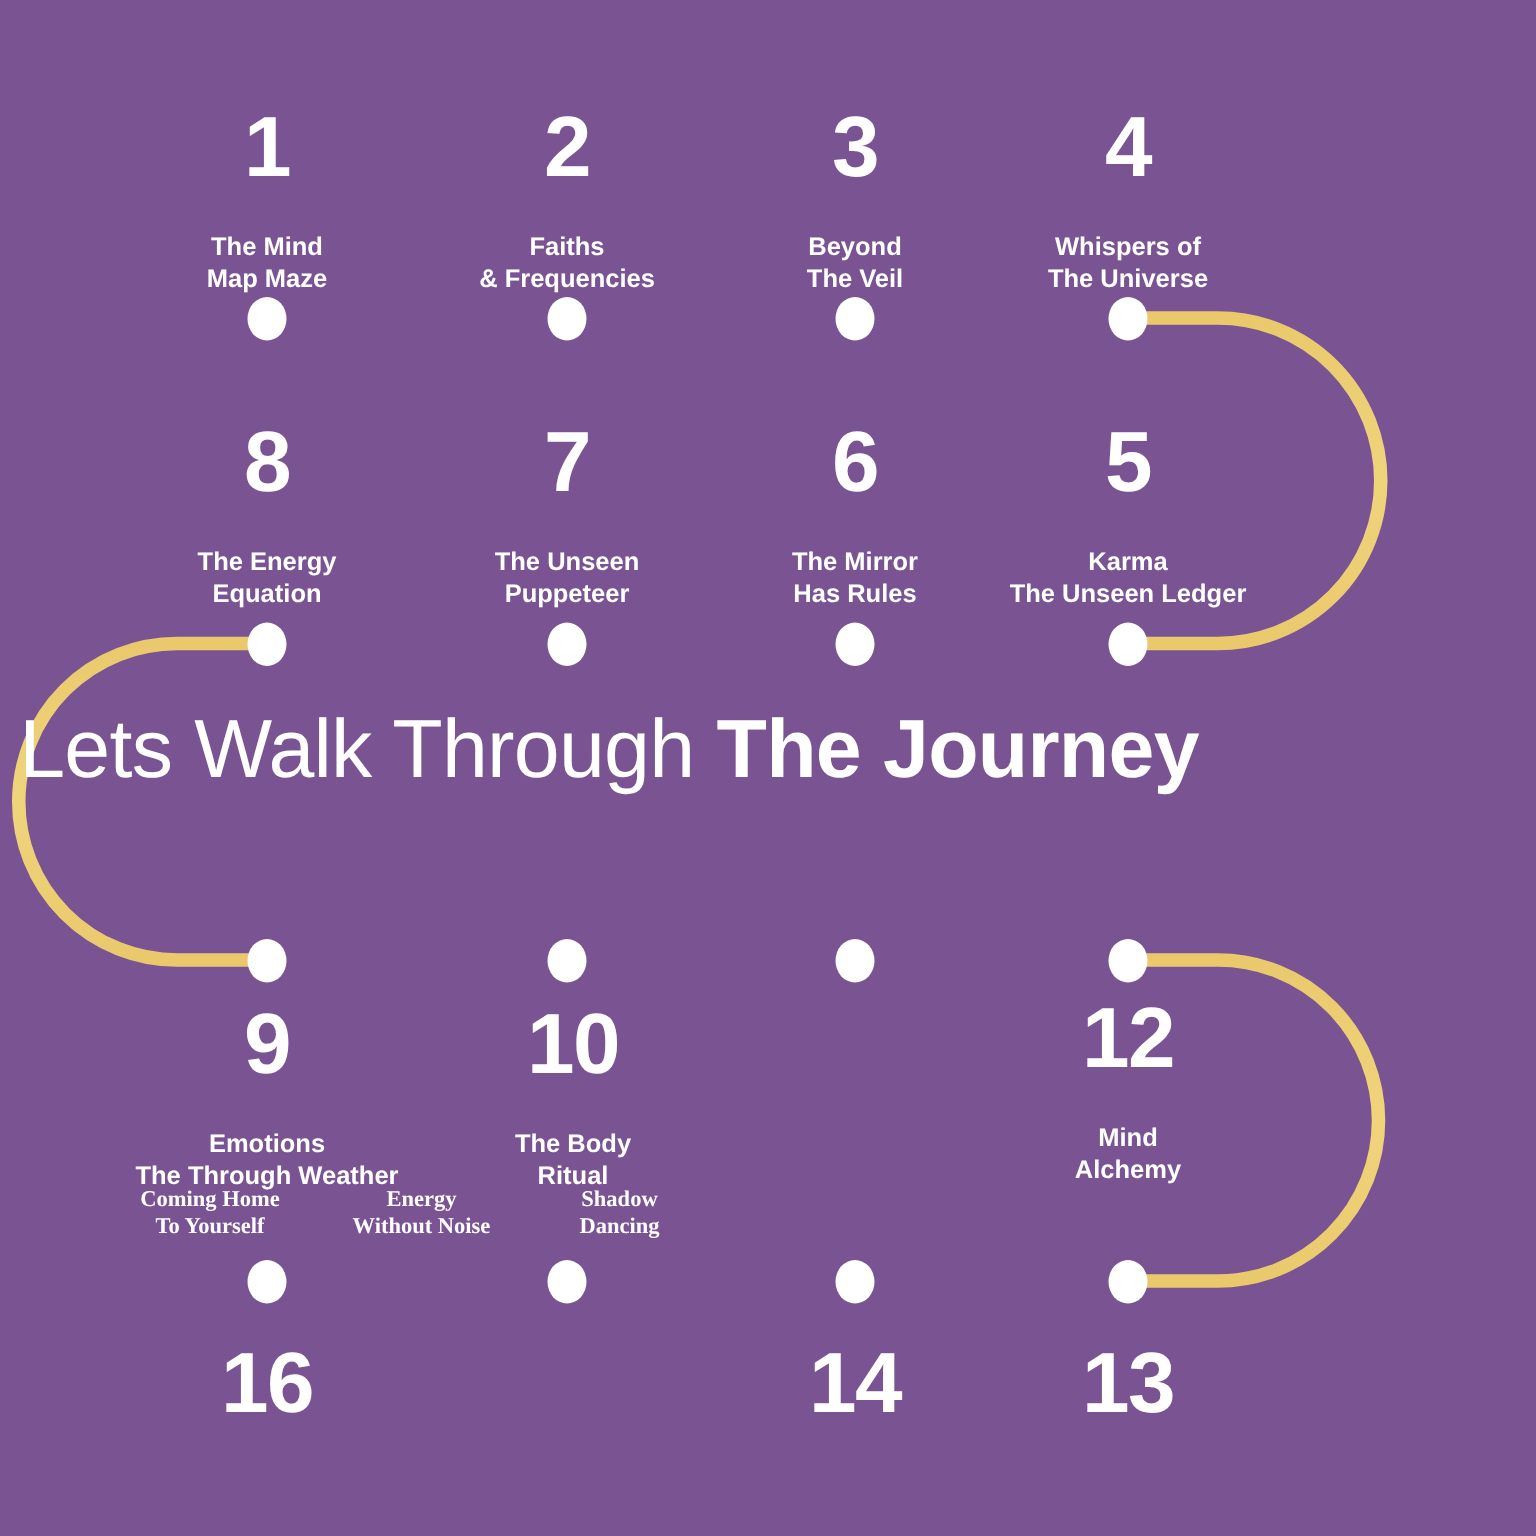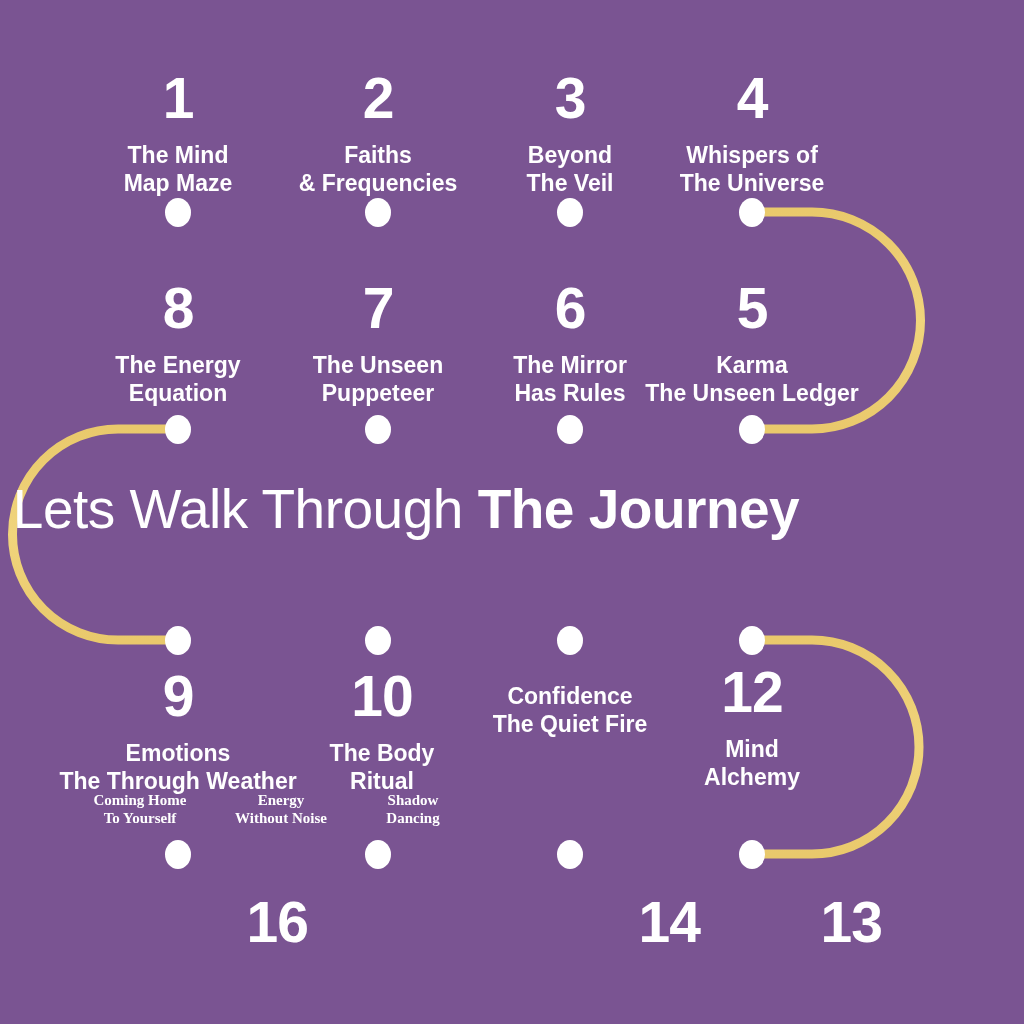--- a/index.html
+++ b/index.html
@@ -46,57 +46,57 @@
     z-index: 4;
   }
   .step-num {
     font-size: 57px;
     font-weight: 700;
     line-height: 1;
     letter-spacing: -1px;
     color: #ffffff;
   }
   .step-title {
-    font-size: 23px;
+    font-size: 17px;
     font-weight: 700;
     line-height: 1.22;
     color: #ffffff;
     white-space: nowrap;
-    margin-top: 14px;
+    margin-top: 28px;
   }
   .step-sub {
     position: absolute;
     font-size: 15px;
     font-weight: 700;
     line-height: 1.18;
     color: #ffffff;
     text-align: center;
     white-space: nowrap;
     z-index: 4;
     font-family: Liberation Serif, serif;
   }
 
   
   .num-only {
     position: absolute;
-    text-align: right;
+    text-align: center;
     font-size: 57px;
     font-weight: 700;
     line-height: 1;
     letter-spacing: -1px;
     color: #ffffff;
     z-index: 4;
   }
 
   
   #journey-headline {
     position: absolute;
     left: 0;
     width: 812px;
-    top: 477px;
+    top: 467px;
     text-align: center;
     z-index: 6;
     white-space: nowrap;
   }
   #journey-headline .light {
     font-size: 55px;
     font-weight: 300;
     letter-spacing: -0.5px;
   }
   #journey-headline .bold {
@@ -260,24 +260,20 @@
 
   <div class="step" style="left:252px; top:668px; width:260px;">
     <div class="step-num">10</div>
     <div class="step-title">
       <span>The Body</span><br>
       <span>Ritual</span>
     </div>
   </div>
 
   <div class="step" style="left:440px; top:668px; width:260px;">
-    <div class="step-title">
-      <span>Confidence</span><br>
-      <span>The Quiet Fire</span>
-    </div>
   </div>
 
   <div class="step" style="left:622px; top:664px; width:260px;">
     <div class="step-num">12</div>
     <div class="step-title">
       <span>Mind</span><br>
       <span>Alchemy</span>
     </div>
   </div>
 

